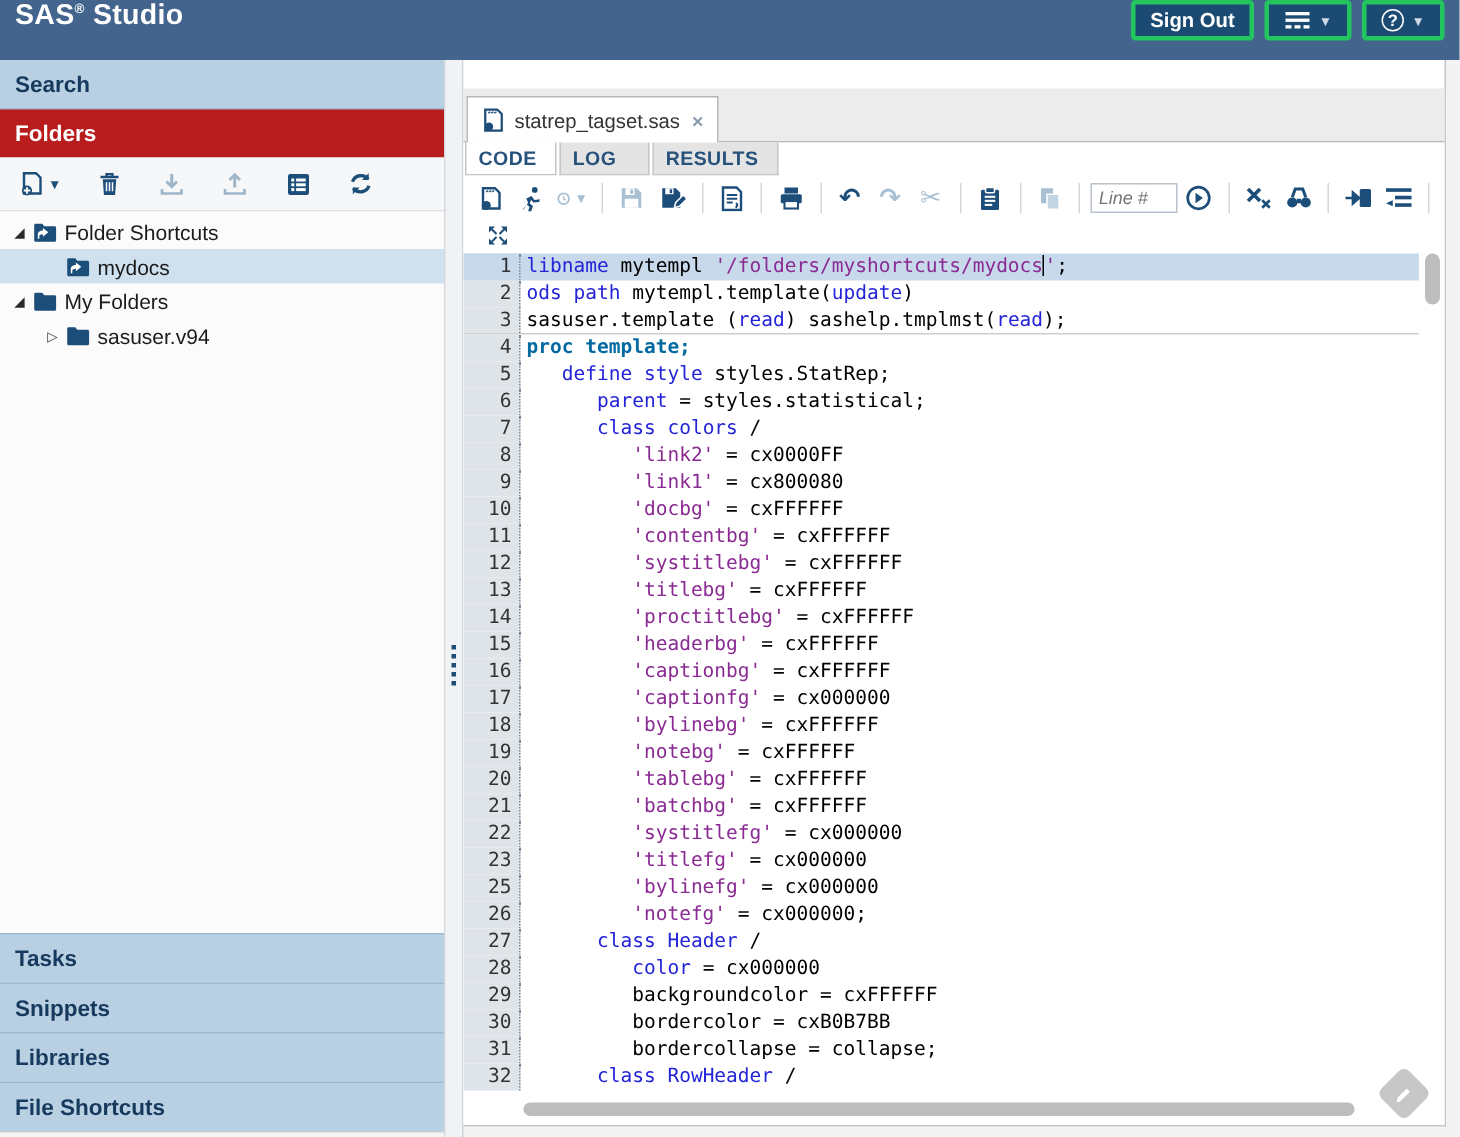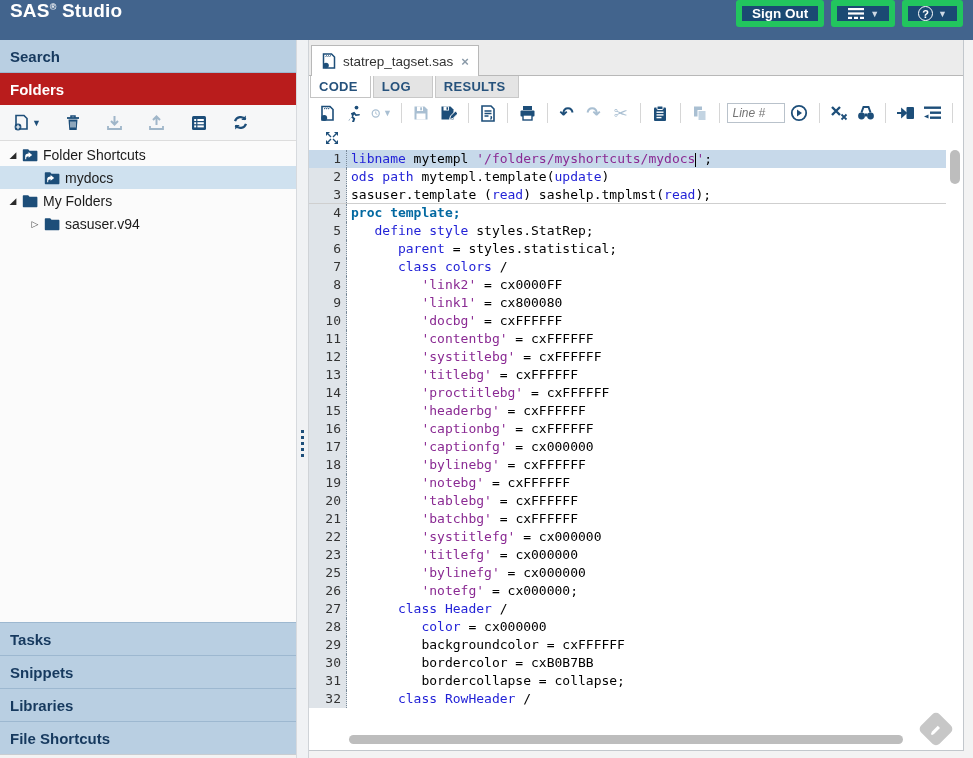--- a/index.html
+++ b/index.html
@@ -3,21 +3,21 @@
 <meta charset="utf-8">
 <style>
   * { margin:0; padding:0; box-sizing:border-box; }
   html,body { width:973px; height:758px; font-family:"Liberation Sans",sans-serif; background:#f3f3f3; overflow:hidden; }
 
   
   .topbar { position:absolute; left:0; top:0; width:973px; height:40px; background:#42648d; display:flex; align-items:flex-start; padding:0 10px; }
   .brand { color:#fff; font-weight:bold; font-size:19px; letter-spacing:.2px; }
   .brand sup { font-size:9px; vertical-align:super; }
   .topbar-right { margin-left:auto; display:flex; gap:7px; align-items:center; }
-  .tb-btn { background:#1b4a73; border:6px solid #22c55e; border-radius:3px; color:#fff; font-weight:bold; font-size:13.5px; height:27px; display:flex; align-items:center; justify-content:center; padding:0 10px; cursor:pointer; }
+  .tb-btn { background:#1b4a73; border:3px solid #22c55e; border-radius:3px; color:#fff; font-weight:bold; font-size:13.5px; height:27px; display:flex; align-items:center; justify-content:center; padding:0 10px; cursor:pointer; }
   .tb-btn .caret { font-size:9px; margin-left:5px; color:#cdd9e4; }
   .qmark { display:inline-flex; width:15px; height:15px; border:1.6px solid #fff; border-radius:50%; align-items:center; justify-content:center; font-size:11px; font-weight:bold; }
 
   
   .sidebar { position:absolute; left:0; top:40px; width:296px; bottom:3px; background:#fbfbfb; display:flex; flex-direction:column; border-bottom:1px solid #c9cdd1; }
   .acc-head { height:16px; background:#b9cfe2; color:#16395e; font-weight:bold; font-size:15px; display:flex; align-items:center; padding:16px 10px; border-top:1px solid #9db8d0; cursor:pointer; flex:0 0 auto; }
   .acc-head.first { border-top:none; }
   .acc-head.active { background:#b91c1c; color:#fff; }
   .side-toolbar { height:36px; background:#f6f7f8; border-bottom:1px solid #dddddd; display:flex; align-items:center; gap:4px; padding:0 10px; flex:0 0 auto; }
   .sbtn { height:26px; min-width:26px; display:flex; align-items:center; justify-content:center; cursor:pointer; border-radius:2px; padding:0 3px; }
@@ -32,21 +32,21 @@
   .filler { flex:1 1 auto; background:#fbfbfb; }
   .accordion { flex:0 0 auto; }
 
   
   .splitter { position:absolute; left:296px; top:40px; width:13px; bottom:0; background:#f0f2f4; border-left:1px solid #d7dade; border-right:1px solid #cfd3d7; cursor:col-resize; }
   .splitter .dots { position:absolute; left:4px; top:390px; width:4px; display:flex; flex-direction:column; gap:3px; }
   .splitter .dots i { width:3px; height:3px; background:#1d4e79; }
 
   
   .main { position:absolute; left:309px; top:40px; right:9px; bottom:7px; background:#fff; border-right:1px solid #c2c7cc; border-bottom:1px solid #c2c7cc; display:flex; flex-direction:column; }
-  .tabbar { height:36px; background:#ececec; border-bottom:1px solid #b8b8b8; display:flex; align-items:flex-end; padding-left:2px; flex:0 0 auto; }
+  .tabbar { height:36px; background:#ececec; border-bottom:1px solid #b8b8b8; display:flex; align-items:flex-end; padding-left:2px; flex:0 0 auto;margin-top:19px; }
   .tab { height:31px; background:#fff; border:1px solid #b8b8b8; border-bottom:none; display:flex; align-items:center; padding:0 9px; font-size:13.5px; color:#333; gap:6px; position:relative; top:1px; cursor:pointer; }
   .tab .close { color:#8a9aa8; font-size:13px; font-weight:bold; margin-left:2px; cursor:pointer; }
   .subtabs { height:22px; display:flex; gap:2px; padding-left:1px; background:#fff; flex:0 0 auto; }
   .subtab { padding:0 12px 0 8px; min-width:60px; display:flex; align-items:center; font-size:13px; font-weight:bold; color:#26527c; background:#e4e4e4; border:1px solid #c8c8c8; border-top:none; cursor:pointer; letter-spacing:.3px; }
   .subtab.active { background:#fff; border-color:#c4c4c4; }
   .edit-toolbar { height:30px; display:flex; align-items:center; padding:0 6px; gap:2px; background:#fff; flex:0 0 auto; }
   .ebtn { height:24px; min-width:25px; display:flex; align-items:center; justify-content:center; cursor:pointer; padding:0 2px; }
   .ebtn.dis { cursor:default; }
   .sep { width:1px; height:20px; background:#d6d6d6; margin:0 5px; }
   .glyph { font-size:17px; font-weight:bold; color:#1d4e79; font-family:"DejaVu Sans",sans-serif; line-height:1; }

